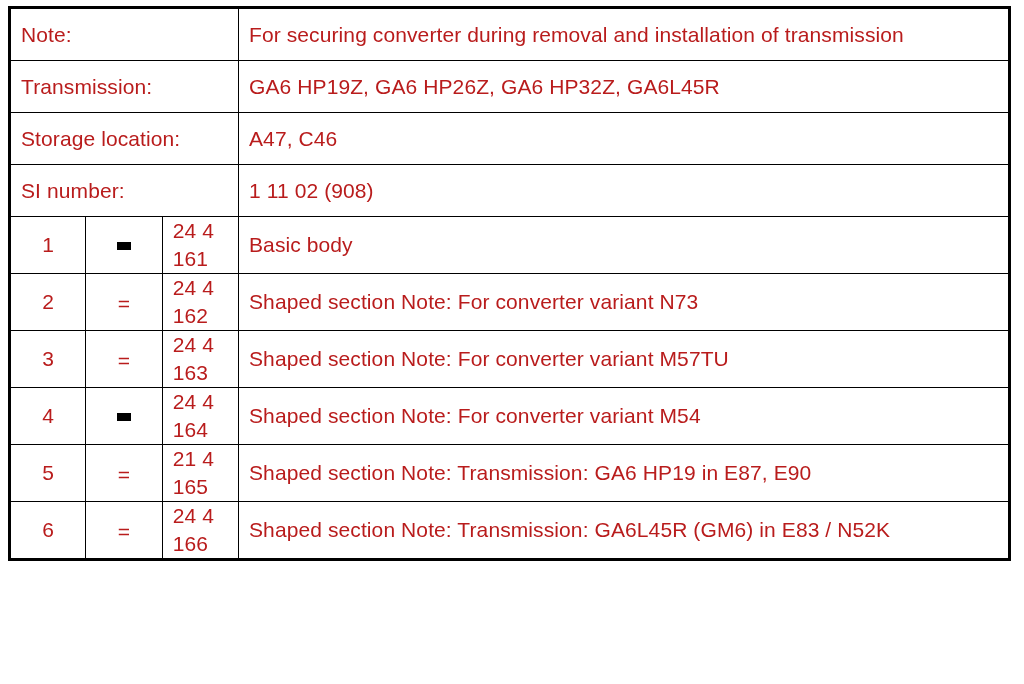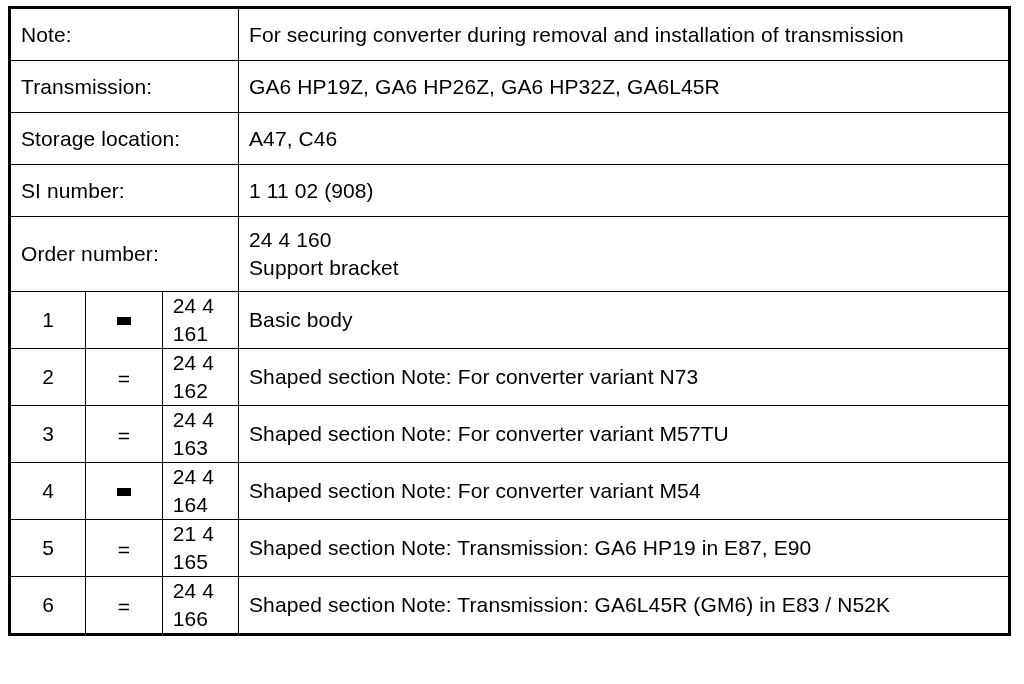--- a/index.html
+++ b/index.html
@@ -33,21 +33,21 @@
     border: 3px solid #000000;
     background: #ffffff;
   }
 
   table.spec-table td {
     border: 1.5px solid #000000;
     padding: 0 10px;
     font-size: 21px;
     line-height: 28px;
     vertical-align: middle;
-    color: #000000;
+    color: #b91c1c;
     letter-spacing: 0.1px;
   }
 
   
   .label-cell {
     width: 207px;
     height: 51px;
   }
   .value-cell {
     height: 51px;
@@ -111,27 +111,20 @@
       <tr class="info-row">
         <td class="label-cell" colspan="3">Storage location:</td>
         <td class="value-cell">A47, C46</td>
       </tr>
 
       <tr class="info-row">
         <td class="label-cell" colspan="3">SI number:</td>
         <td class="value-cell">1 11 02 (908)</td>
       </tr>
 
-      <tr class="info-row row-order">
-        <td class="label-cell" colspan="3">Order number:</td>
-        <td class="value-cell value-multi">
-          <span>24 4 160</span>
-          <span>Support bracket</span>
-        </td>
-      </tr>
 
 
       <tr class="part-row">
         <td class="col-index">1</td>
         <td class="col-mark"><span class="mark-block"></span></td>
         <td class="col-partno">24 4 161</td>
         <td class="col-desc">Basic body</td>
       </tr>
 
       <tr class="part-row">

